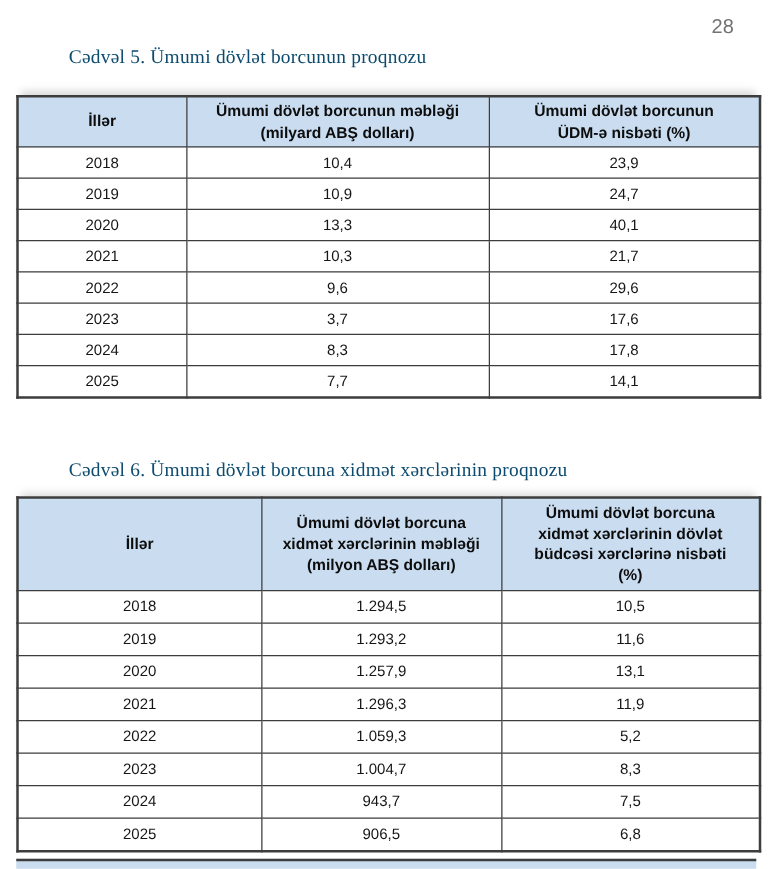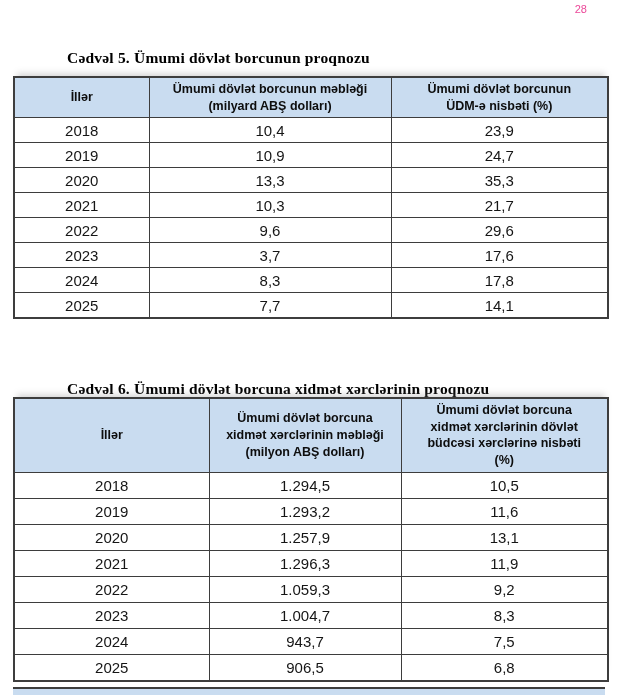--- a/index.html
+++ b/index.html
@@ -2,48 +2,48 @@
 <html><head>
 <meta charset="utf-8">
 <style>
   html,body { margin:0; padding:0; }
   body {
     width:620px; height:695px; position:relative;
     background:#ffffff; overflow:hidden;
     font-family:"Liberation Sans", sans-serif; color:#111;
   }
   .page-number {
-    position:absolute; top:3px; right:33px;
-    font-size:11px; color:#ec4899;
+    position:absolute; top:13px; right:33px;
+    font-size:16px; color:#737373;
   }
   .doc-title {
-    position:absolute; left:55px; margin:12px;
-    font-family:"Liberation Serif", serif; font-weight:bold;
-    font-size:15.5px; color:#000000; letter-spacing:0.2px;
+    position:absolute; left:55px; margin:0;
+    font-family:"Liberation Serif", serif; font-weight:normal;
+    font-size:15.5px; color:#0c4a6e; letter-spacing:0.2px;
   }
   #title5 { top:37px; }
   #title6 { top:368px; }
   table {
     position:absolute; left:13px; width:594px;
     border-collapse:collapse; table-layout:fixed;
     box-shadow:0 -7px 6px -4px rgba(130,130,130,0.30);
   }
   #table5 { top:76px; }
   #table6 { top:397px; }
   th, td {
     border:1px solid #3d3d3d;
     text-align:center; vertical-align:middle;
   }
   table { border:2px solid #3d3d3d; }
   th {
     background:#c9dcf0; font-weight:bold;
     font-size:12.5px; line-height:1.33; color:#0d0d0d;
     padding:3px 6px; white-space:pre-line;
   }
-  td { font-size:15px; height:24px; padding:0 0; color:#151515; }
+  td { font-size:12px; height:24px; padding:0 0; color:#151515; }
   #table6 td { height:25px; }
   .next-header-sliver {
     position:absolute; left:13px; bottom:0;
     width:592px; height:6px;
     background:#c9dcf0; border-top:2px solid #3d3d3d;
   }
 </style>
 </head>
 <body>
 
@@ -73,21 +73,21 @@
       <td>23,9</td>
     </tr>
     <tr>
       <td>2019</td>
       <td>10,9</td>
       <td>24,7</td>
     </tr>
     <tr>
       <td>2020</td>
       <td>13,3</td>
-      <td>35,3</td>
+      <td>40,1</td>
     </tr>
     <tr>
       <td>2021</td>
       <td>10,3</td>
       <td>21,7</td>
     </tr>
     <tr>
       <td>2022</td>
       <td>9,6</td>
       <td>29,6</td>
@@ -147,21 +147,21 @@
       <td>13,1</td>
     </tr>
     <tr>
       <td>2021</td>
       <td>1.296,3</td>
       <td>11,9</td>
     </tr>
     <tr>
       <td>2022</td>
       <td>1.059,3</td>
-      <td>9,2</td>
+      <td>5,2</td>
     </tr>
     <tr>
       <td>2023</td>
       <td>1.004,7</td>
       <td>8,3</td>
     </tr>
     <tr>
       <td>2024</td>
       <td>943,7</td>
       <td>7,5</td>

